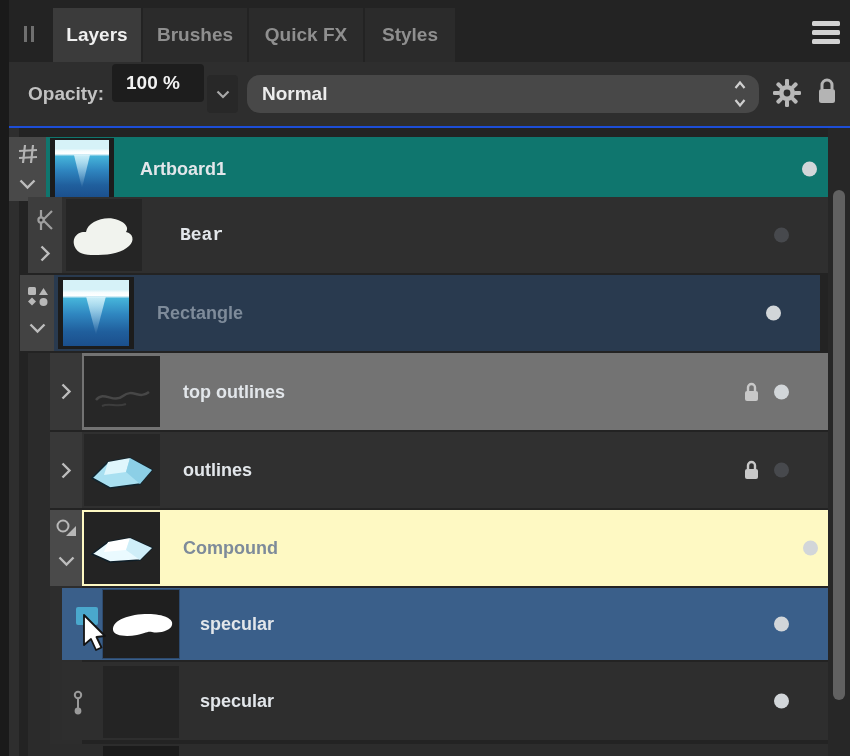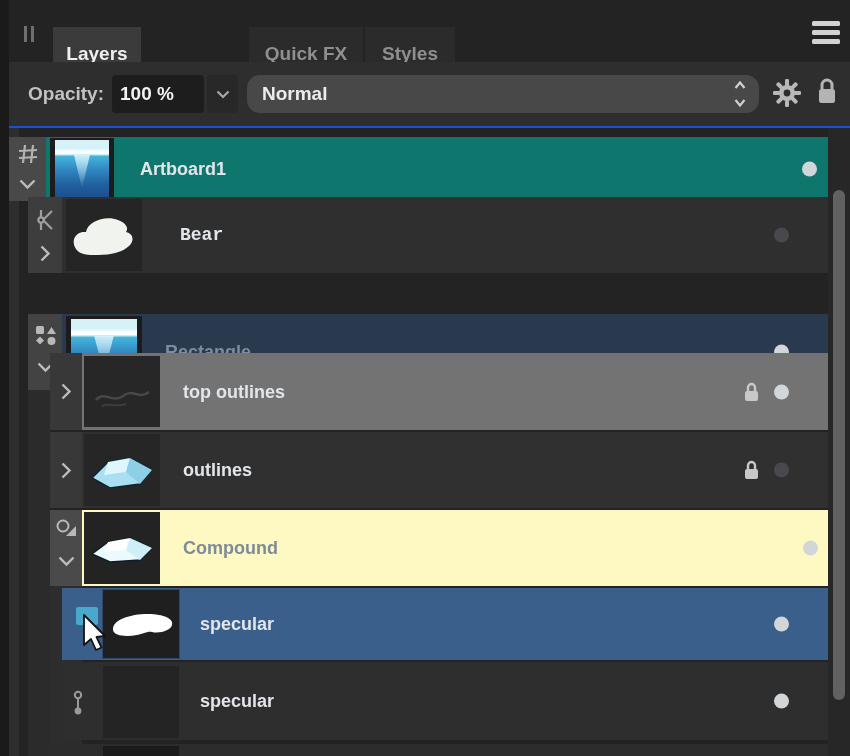--- a/index.html
+++ b/index.html
@@ -1,39 +1,39 @@
 <!DOCTYPE html>
 <html><head>
 <meta charset="utf-8">
 <style>
   html,body{margin:0;padding:0;background:#111;}
   .screen{position:relative;width:850px;height:756px;background:#262626;overflow:hidden;
           font-family:"Liberation Sans",sans-serif;}
   
   .tabbar{position:absolute;left:0;top:0;width:850px;height:62px;background:#232323;}
   .tab{position:absolute;top:8px;height:54px;display:flex;align-items:center;justify-content:center;
-       background:#2b2b2b;color:#8f8f8f;font-weight:bold;font-size:19px;cursor:default;margin-top:19px;}
+       background:#2b2b2b;color:#8f8f8f;font-weight:bold;font-size:19px;cursor:default;}
   .tab.active{background:#3b3b3b;color:#f0f0f0;}
   #tab-layers{left:53px;width:88px;}
   #tab-brushes{left:143px;width:104px;}
   #tab-quickfx{left:249px;width:114px;}
   #tab-styles{left:365px;width:90px;}
   .drag-handle{position:absolute;left:24px;top:26px;width:12px;height:16px;}
   .drag-handle i{position:absolute;top:0;width:3px;height:16px;background:#6f6f6f;}
   .drag-handle i:nth-child(1){left:0;} .drag-handle i:nth-child(2){left:7px;}
   .hamburger{position:absolute;left:812px;top:21px;width:28px;height:24px;}
   .hamburger i{position:absolute;left:0;width:28px;height:5px;background:#d2d2d2;border-radius:1.5px;}
   .hamburger i:nth-child(1){top:0;} .hamburger i:nth-child(2){top:9px;} .hamburger i:nth-child(3){top:18px;}
   
   .opacitybar{position:absolute;left:9px;top:62px;width:841px;height:66px;background:#2e2e2e;
               border-bottom:2px solid #1d4ed8;box-sizing:border-box;}
   .op-label{position:absolute;left:19px;top:50%;transform:translateY(-50%);
             color:#c2c2c2;font-weight:bold;font-size:19px;}
-  .op-value{position:absolute;left:103px;top:13px;width:92px;height:38px;background:#1d1d1d;border-radius:4px;
-            display:flex;align-items:center;padding-left:8px;box-sizing:border-box;
+  .op-value{position:absolute;left:103px;top:2px;width:92px;height:38px;background:#1d1d1d;border-radius:4px;
+            display:flex;align-items:center;padding-left:14px;box-sizing:border-box;
             color:#f2f2f2;font-weight:bold;font-size:19px;}
   .op-drop{position:absolute;left:198px;top:13px;width:31px;height:38px;background:#282828;border-radius:4px;
            display:flex;align-items:center;justify-content:center;}
   .blend{position:absolute;left:238px;top:13px;width:512px;height:38px;background:#484848;border-radius:13px;
          display:flex;align-items:center;padding-left:15px;box-sizing:border-box;
          color:#ececec;font-weight:bold;font-size:19px;}
   .blend .stepper{position:absolute;right:12px;top:4px;}
   .icon-btn{position:absolute;top:16px;}
   #gear-btn{left:763px;} #lock-btn{left:806px;top:14px;}
   
@@ -53,21 +53,21 @@
   .typeicon{position:absolute;}
   
   #r1{left:9px;top:137px;width:819px;height:64px;background:#0f766e;padding-left:28px;}
   #r1 .gutter{left:0;width:37px;background:#494949;}
   #r1 .thumb{left:41px;top:1px;width:64px;height:62px;}
   #r1 .lbl{left:131px;}
   #r2{left:28px;top:197px;width:800px;height:76px;background:#2f2f2f;}
   #r2 .gutter{left:0;width:34px;background:#3d3d3d;}
   #r2 .thumb{left:38px;top:2px;width:76px;height:72px;background:#252525;}
   #r2 .lbl{left:152px;font-family:Liberation Mono, monospace;}
-  #r3{left:28px;top:275px;width:800px;height:76px;background:#293a4f;margin-top:39px;}
+  #r3{left:20px;top:275px;width:800px;height:76px;background:#293a4f;}
   #r3 .gutter{left:0;width:34px;background:#434343;}
   #r3 .thumb{left:38px;top:2px;width:76px;height:72px;}
   #r3 .lbl{left:137px;}
   #r4{left:50px;top:353px;width:778px;height:77px;background:#737373;}
   #r4 .gutter{left:0;width:32px;background:#383838;}
   #r4 .thumb{left:34px;top:3px;width:76px;height:71px;background:#272727;}
   #r4 .lbl{left:133px;}
   #r5{left:50px;top:432px;width:778px;height:76px;background:#303030;}
   #r5 .gutter{left:0;width:32px;background:#383838;}
   #r5 .thumb{left:34px;top:2px;width:76px;height:72px;background:#262626;}
@@ -106,20 +106,21 @@
 <body>
 
 <div class="screen">
 
   <div class="tabbar">
     <div class="drag-handle">
         <i></i>
         <i></i>
       </div>
     <div class="tab active" id="tab-layers">Layers</div>
+    <div class="tab" id="tab-brushes">Brushes</div>
     <div class="tab" id="tab-quickfx">Quick FX</div>
     <div class="tab" id="tab-styles">Styles</div>
     <div class="hamburger">
         <i></i>
         <i></i>
         <i></i>
       </div>
   </div>
 
   <div class="opacitybar">

